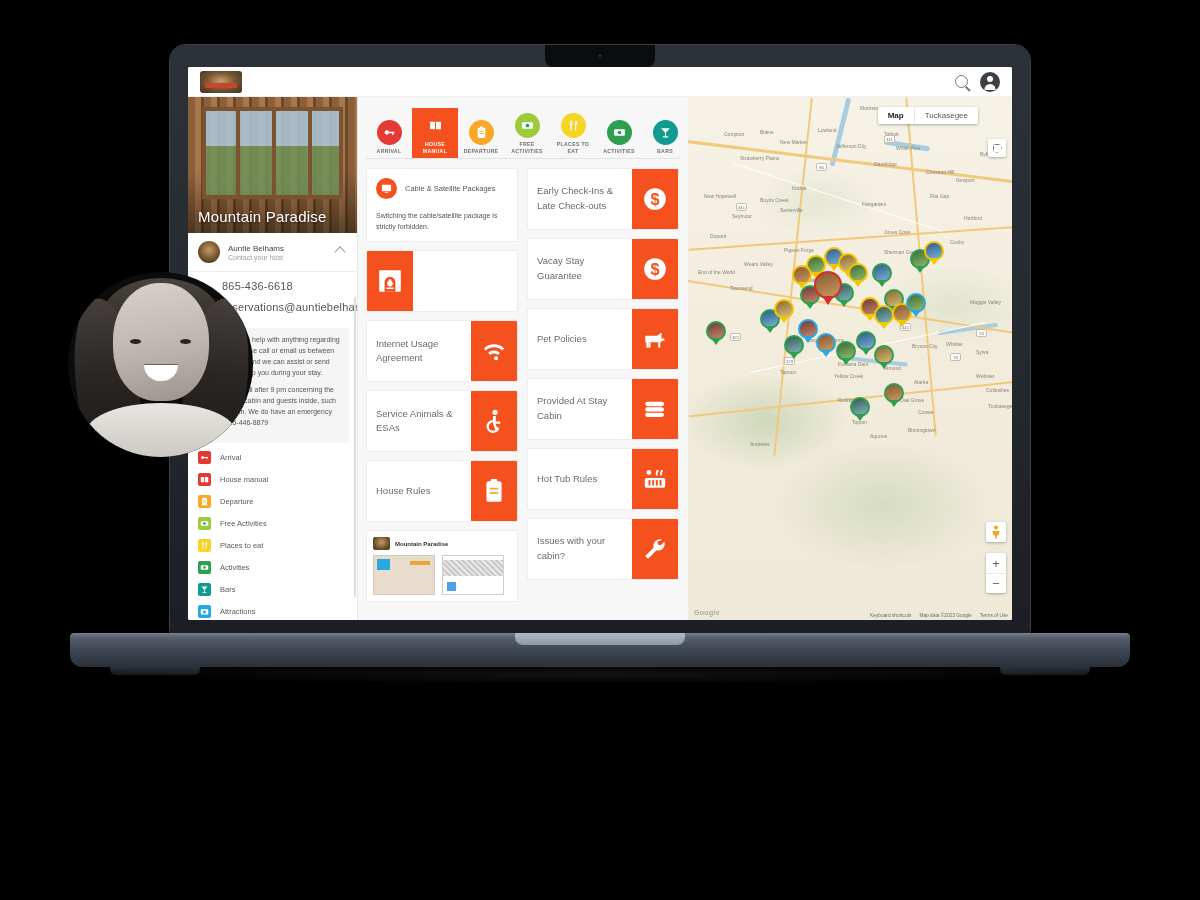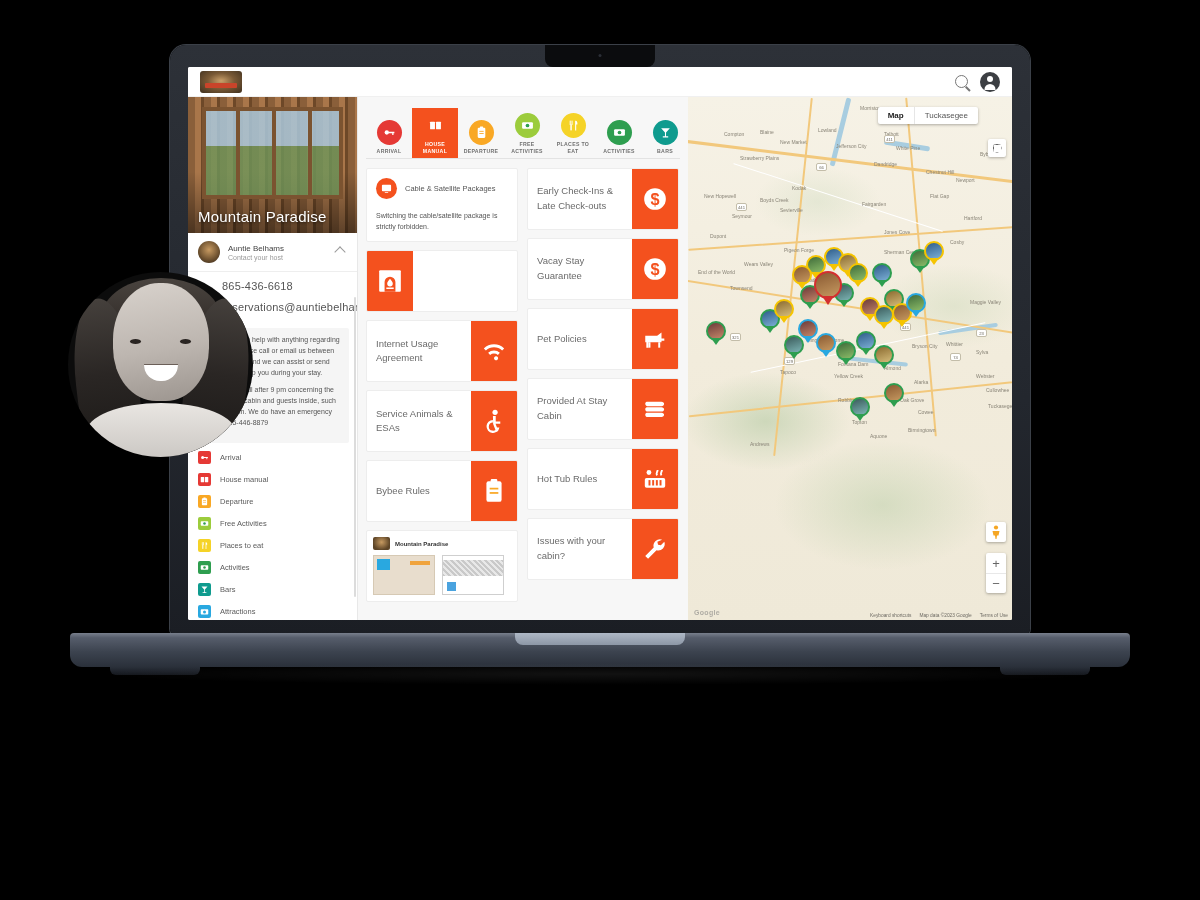--- a/index.html
+++ b/index.html
@@ -483,21 +483,21 @@
                     <div class="ttl">Service Animals &amp; ESAs</div>
                     <div class="ibox">
                       <svg viewBox="0 0 24 24" fill="#fff">
                         <circle cx="13" cy="4" r="2.4"></circle>
                         <path d="M11 7.4h2.6v5h4.2v2.2h-4.4l2.6 6.6-2 .8-2.8-7.2z"></path>
                         <path d="M11 11a6 6 0 106 7h-2.3a3.8 3.8 0 11-3.7-4.7z"></path>
                       </svg>
                     </div>
                   </div>
                   <div class="card">
-                    <div class="ttl">Bybee Rules</div>
+                    <div class="ttl">House Rules</div>
                     <div class="ibox">
                       <svg viewBox="0 0 24 24" fill="#fff" width="13" height="13">
                         <rect x="5" y="3" width="14" height="19" rx="2"></rect>
                         <rect x="9" y="1" width="6" height="4" rx="1"></rect>
                         <rect x="8" y="9" width="8" height="1.6" fill="#f9a825"></rect>
                         <rect x="8" y="13" width="8" height="1.6" fill="#f9a825"></rect>
                       </svg>
                     </div>
                   </div>
                 </div>

